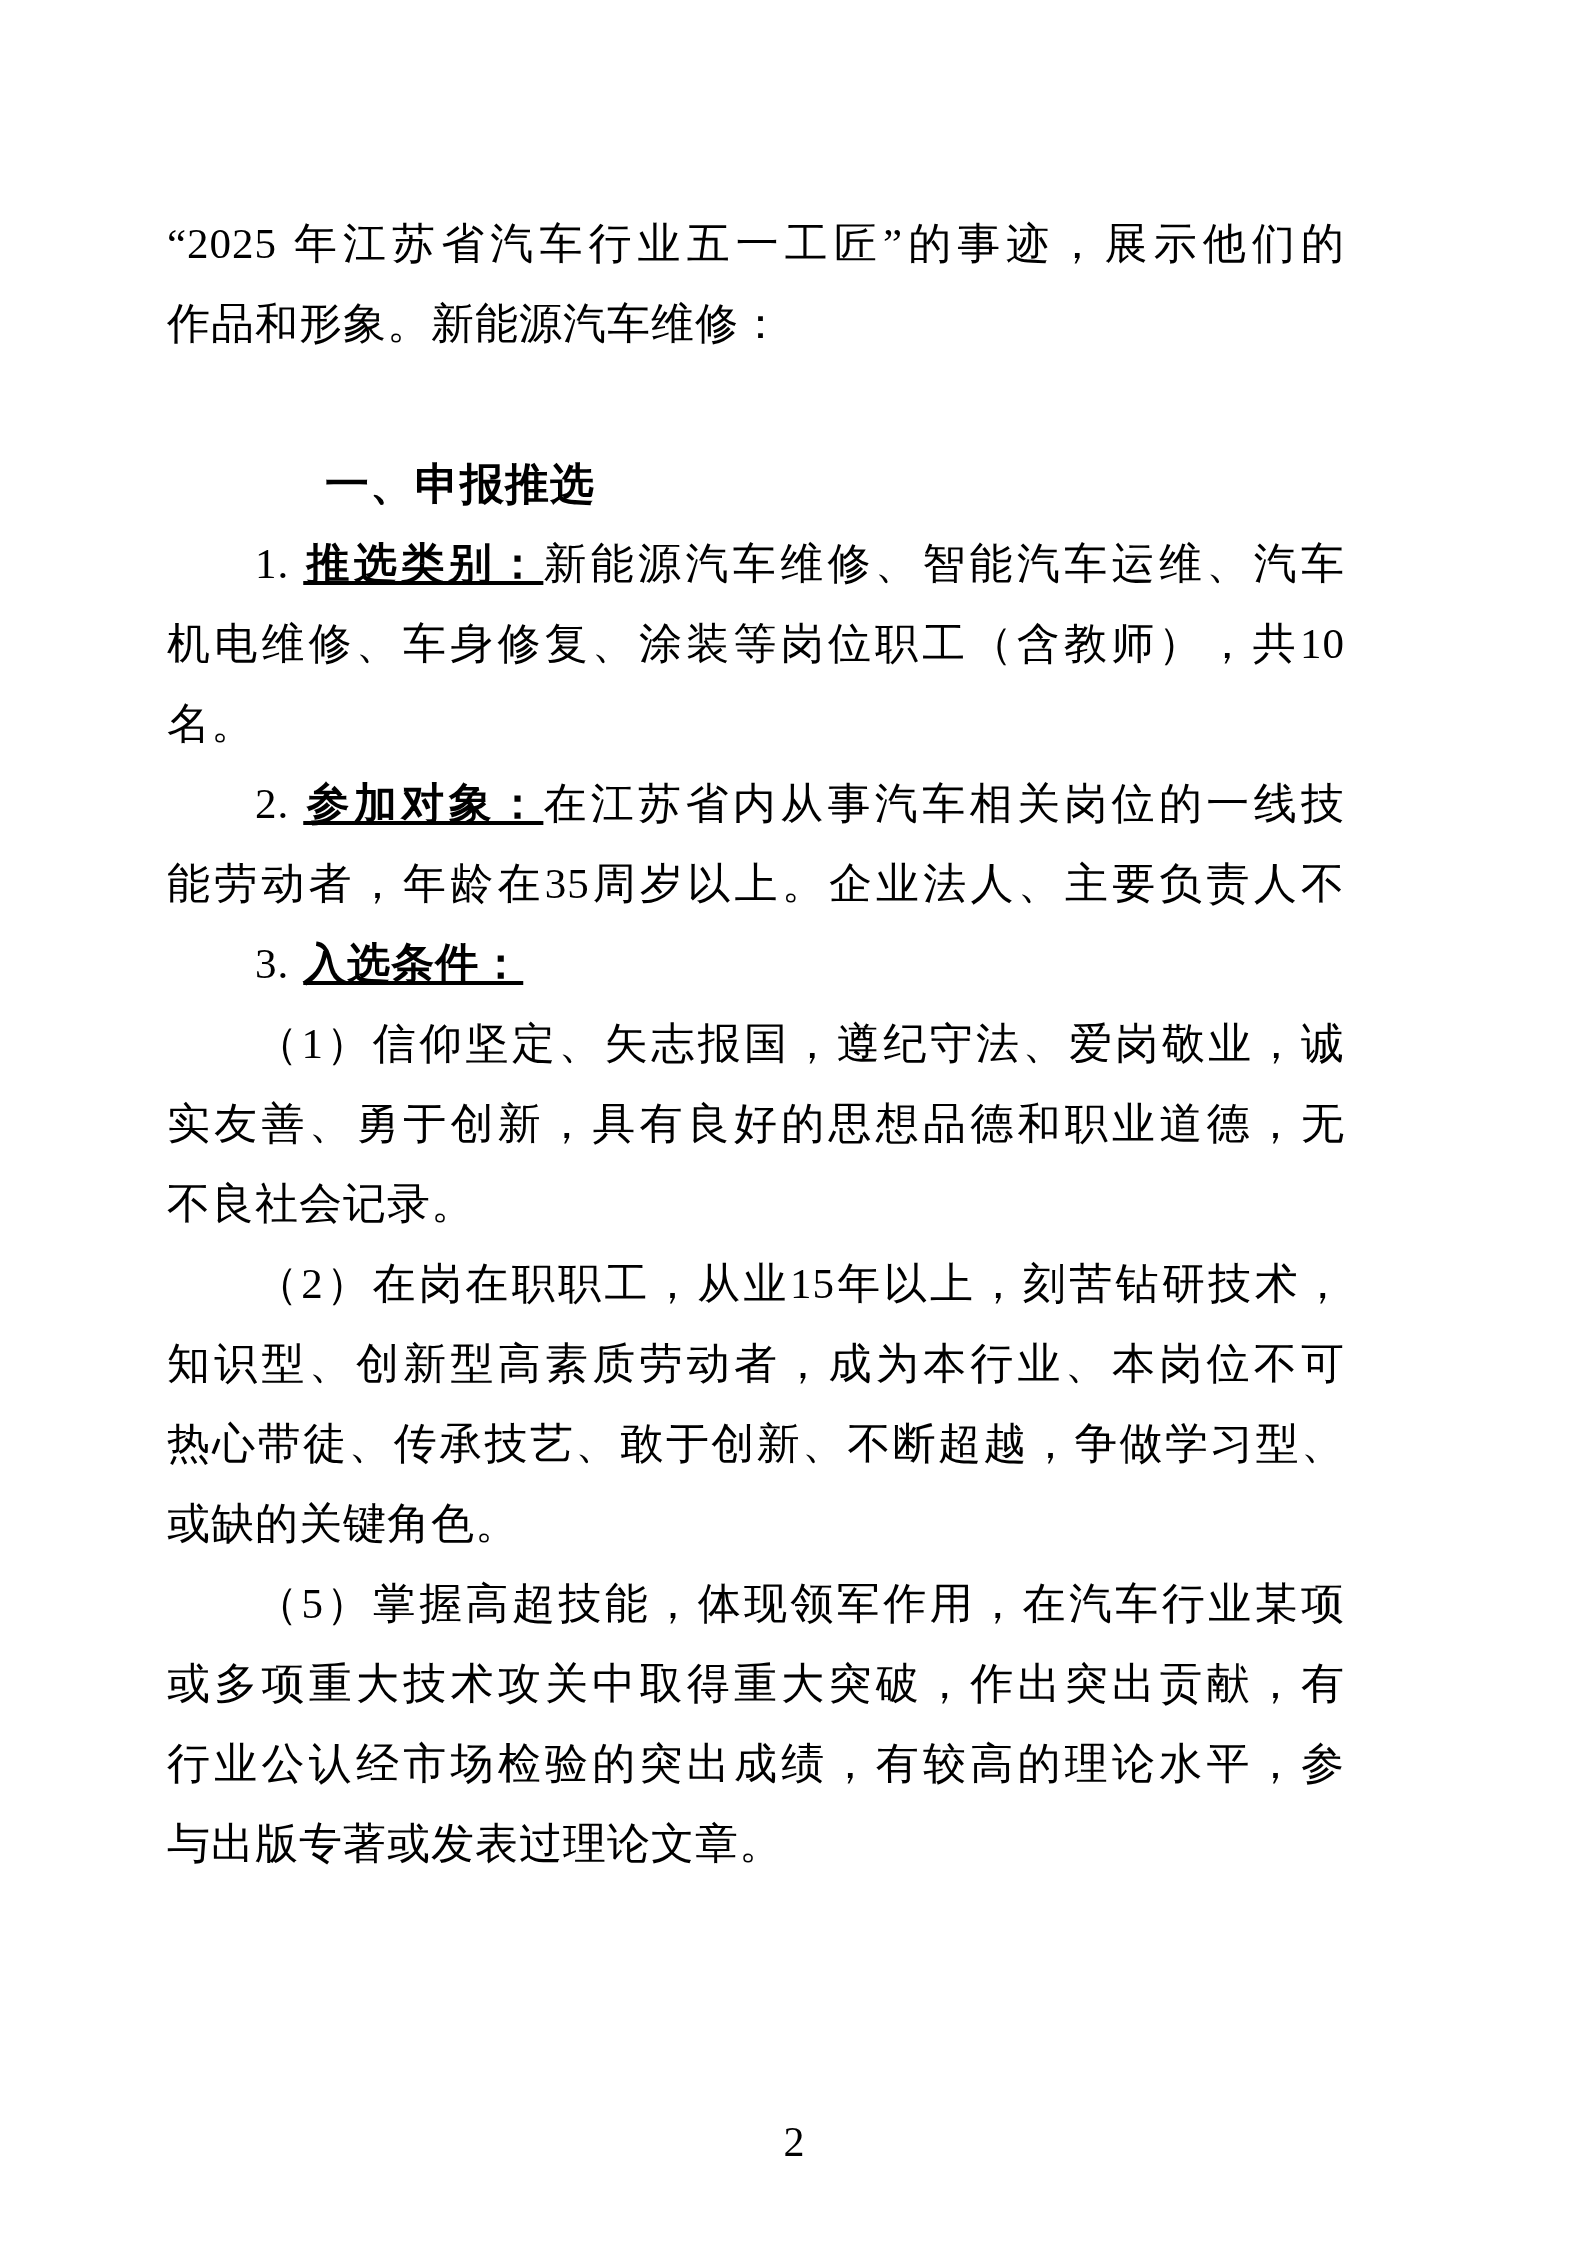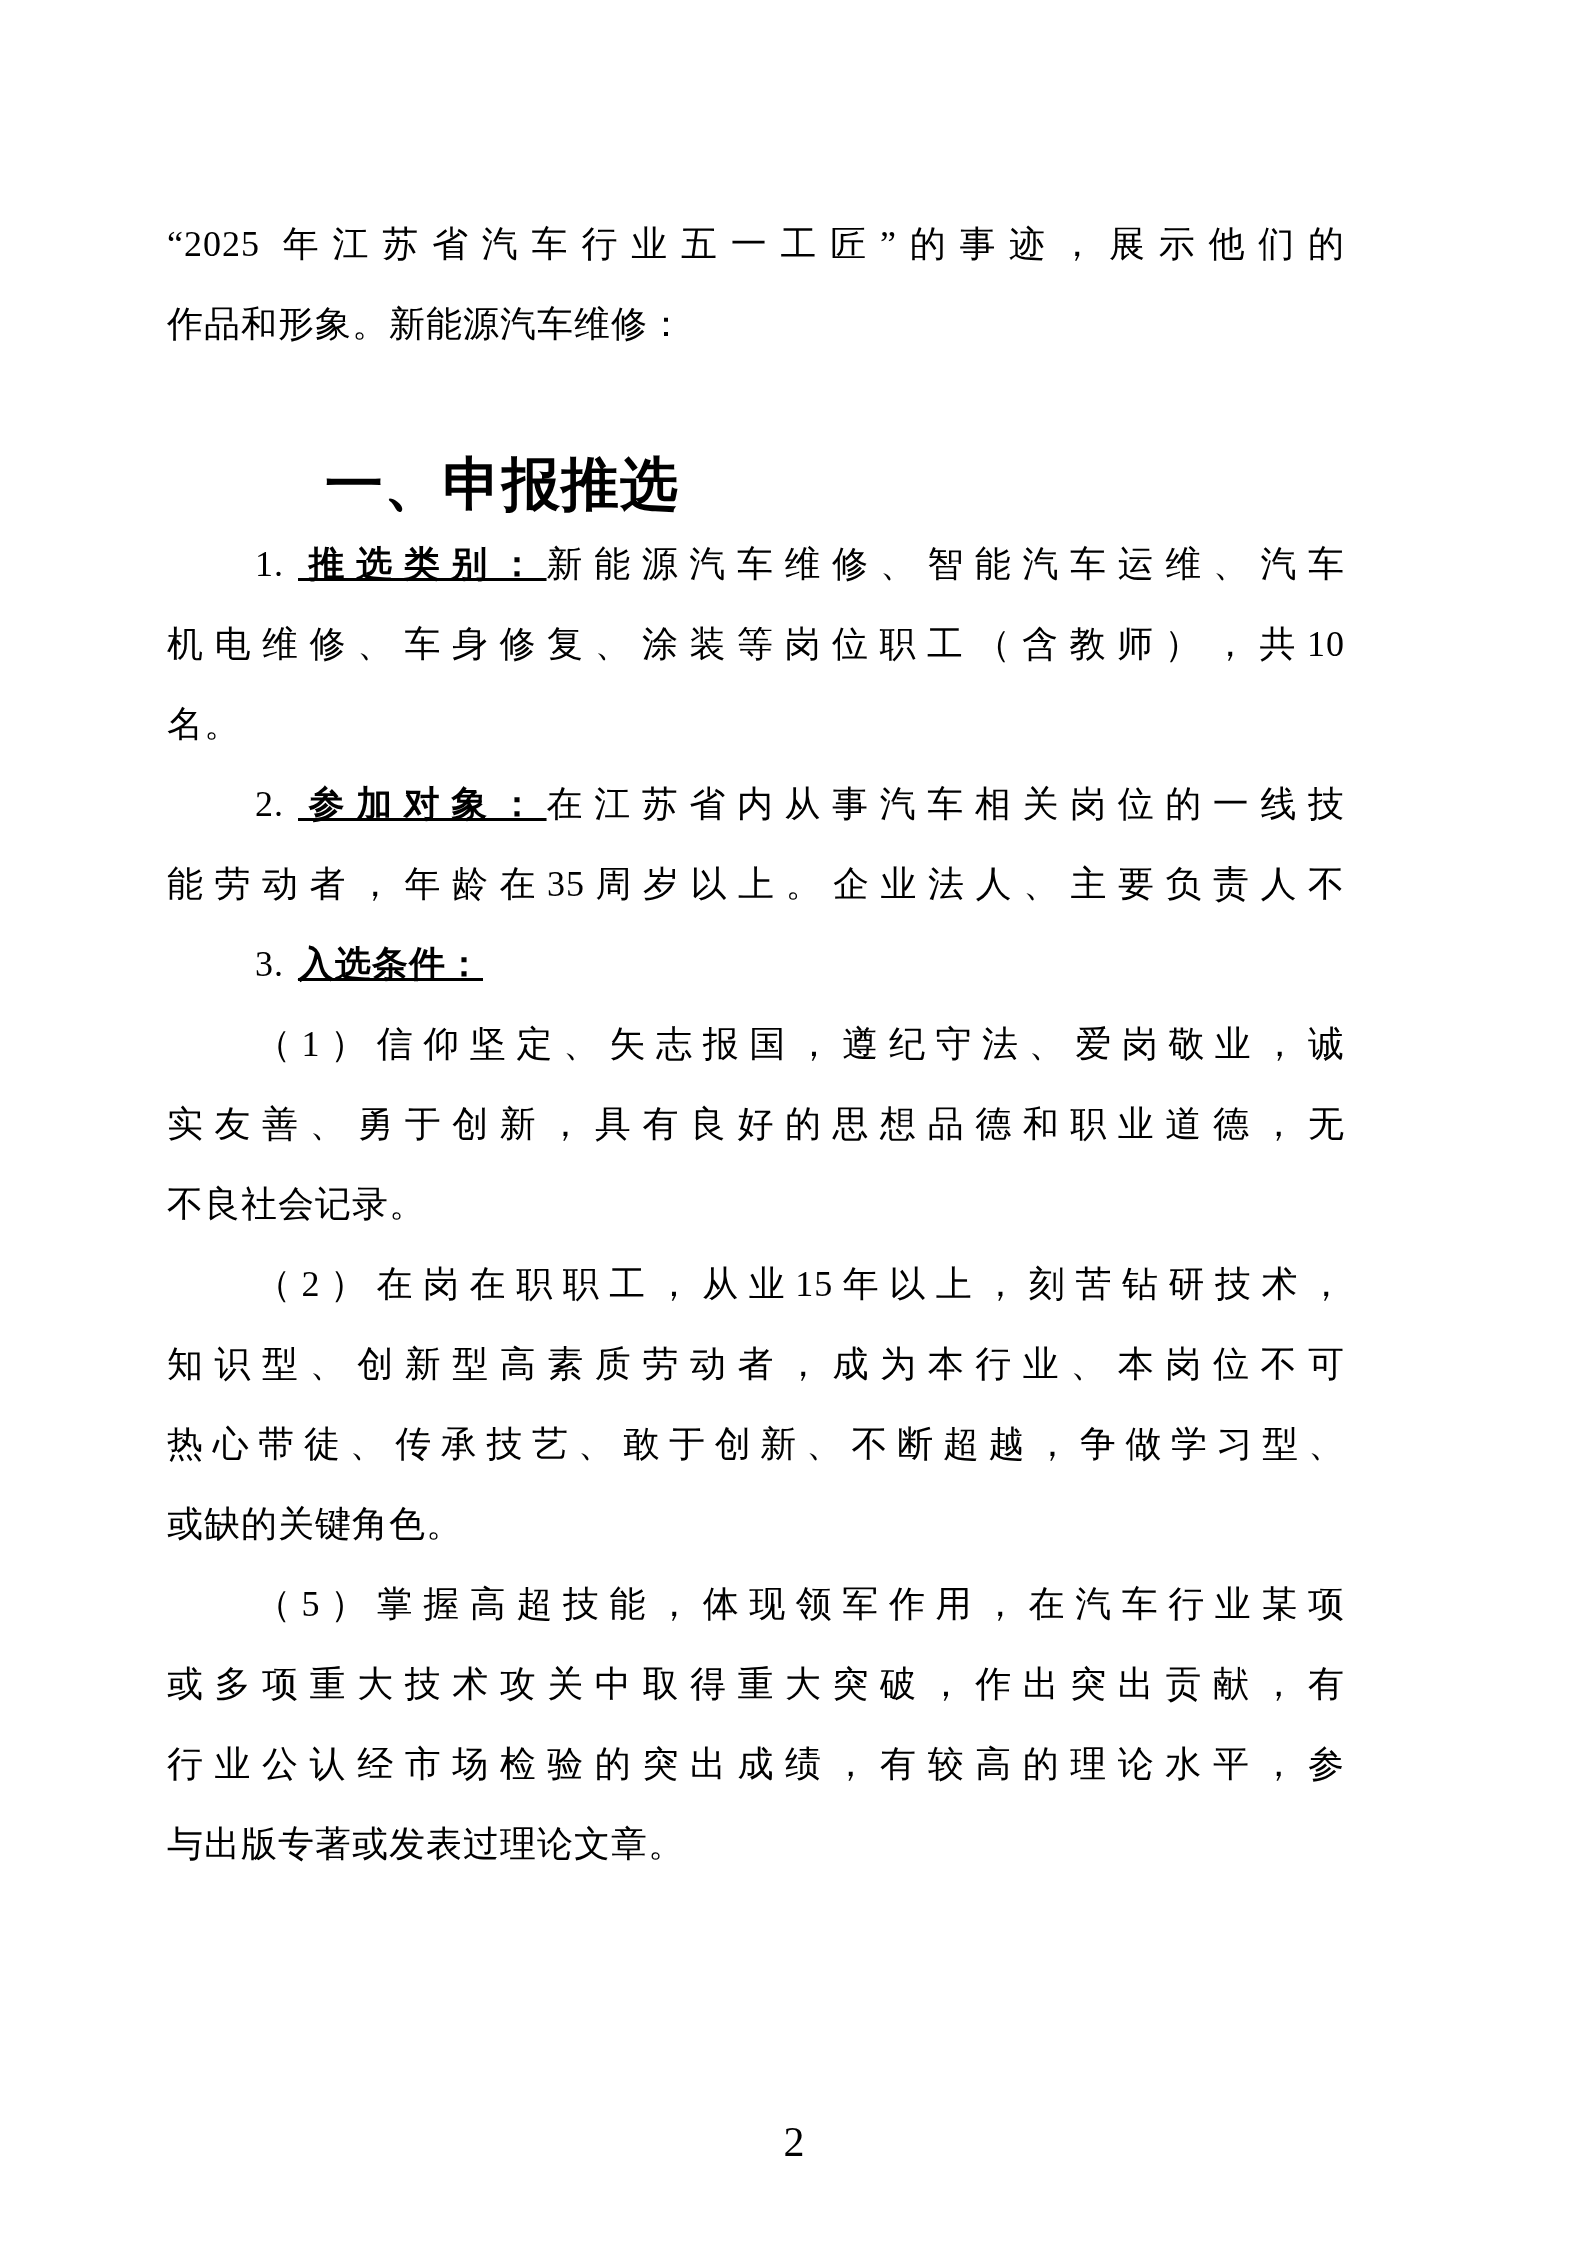--- a/index.html
+++ b/index.html
@@ -22,41 +22,41 @@
   }
   .body-text {
     position: absolute;
     left: 167px;
     top: 204px;
     width: 1178px;
   }
   .line {
     height: 80px;
     line-height: 80px;
-    font-size: 36px;
+    font-size: 43px;
     letter-spacing: 1px;
     white-space: nowrap;
     overflow: hidden;
   }
   .justify {
     text-align: justify;
     text-align-last: justify;
     white-space: normal;
   }
   .indent {
     padding-left: 88px;
   }
   .blank {
     height: 80px;
   }
   .heading {
     padding-left: 158px;
     font-family: "Liberation Sans", "DejaVu Sans", sans-serif;
     font-weight: bold;
-    font-size: 58px;
+    font-size: 44px;
   }
   .bold {
     font-weight: bold;
     text-decoration: underline;
   }
   .num {
     margin-right: 14px;
   }
   .page-number {
     position: absolute;

